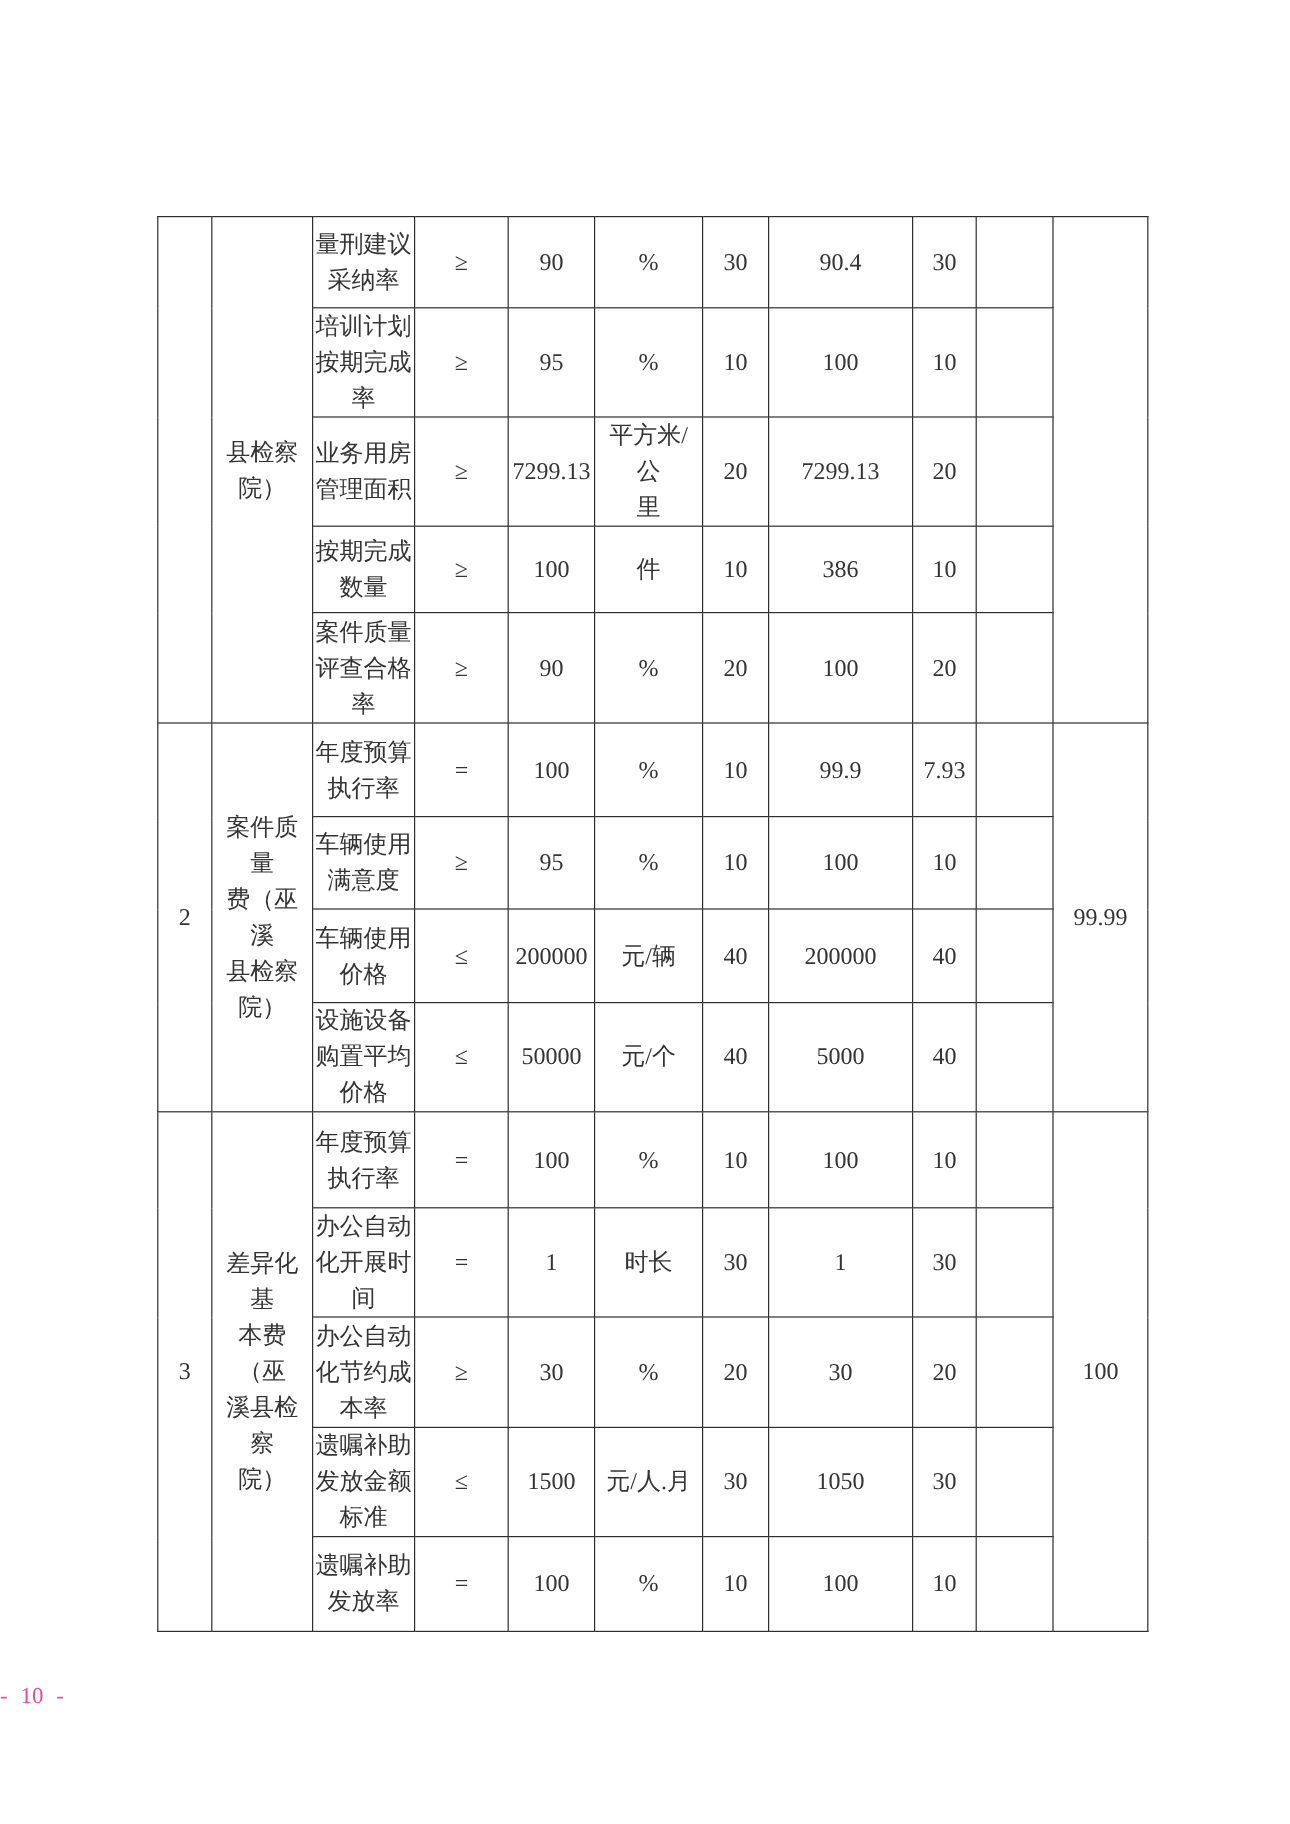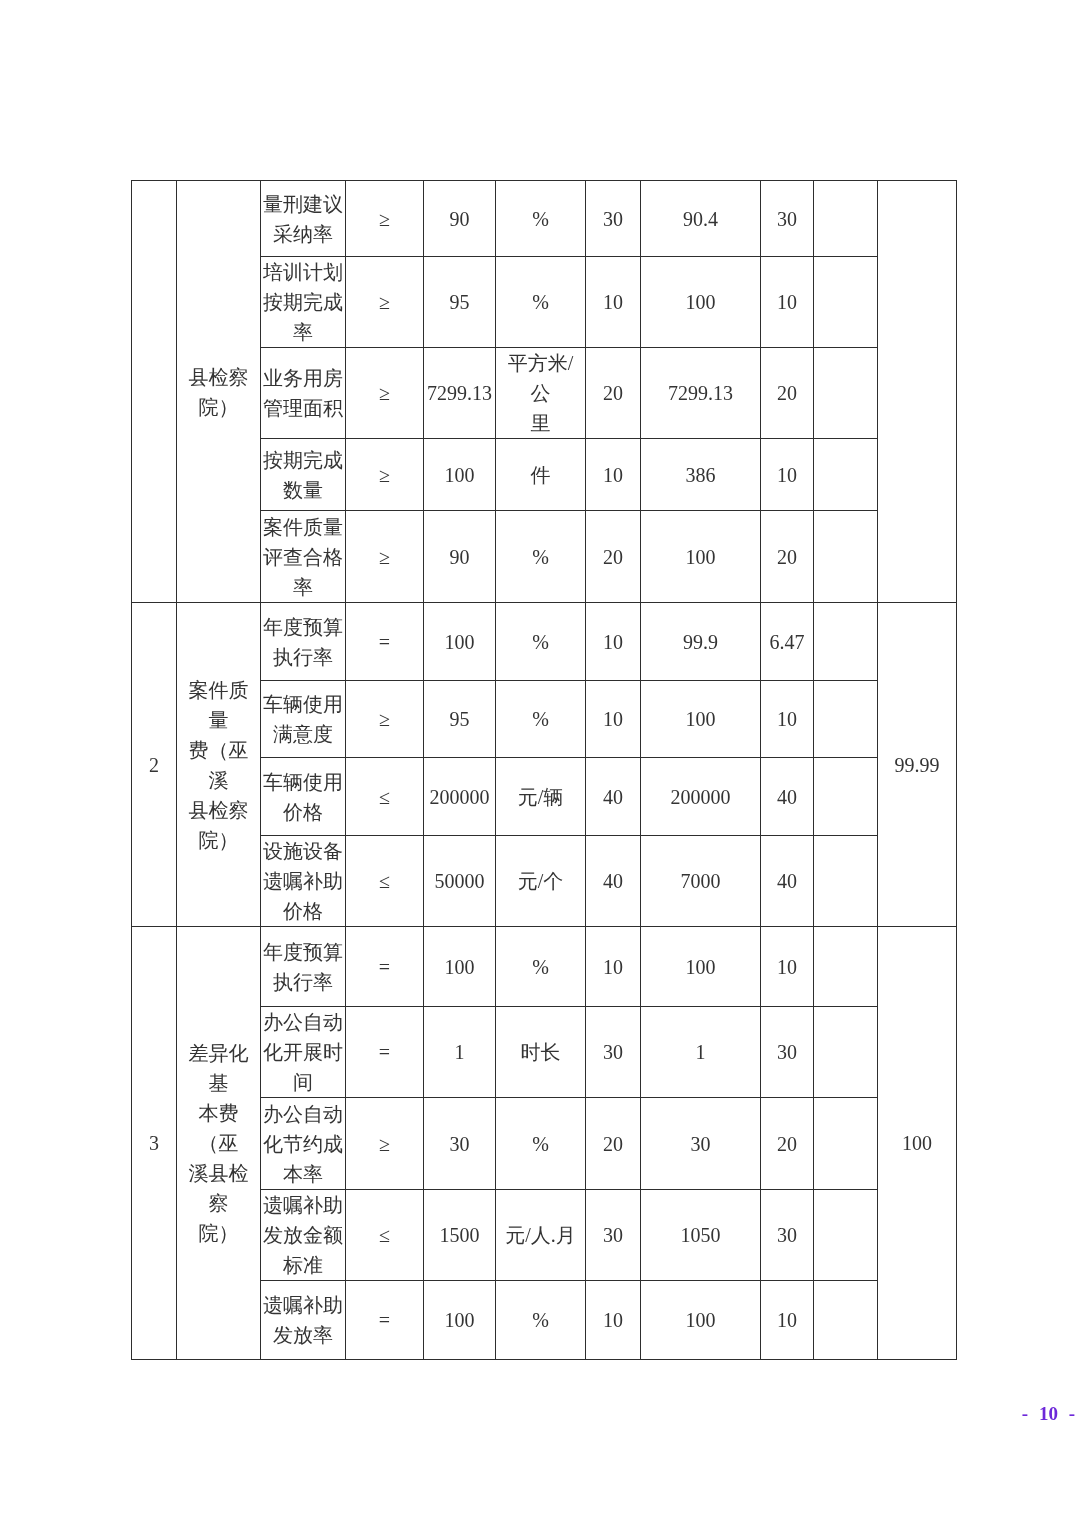--- a/index.html
+++ b/index.html
@@ -25,25 +25,24 @@
     line-height:30px;
     white-space:pre-line;
     padding:0 2px;
     overflow:hidden;
   }
   td.v-top { vertical-align:top; padding-top:8px; }
   td.op { font-size:21px; }
   .pageno {
     position:absolute;
     left:0; top:1403px; width:100%;
-    text-align:right;
+    text-align:left;
     font-size:19px;
-    color:#6d28d9;
+    color:#ec4899;
     word-spacing:6px;
-    font-weight:bold;
   }
 </style>
 </head>
 <body>
 
 <div class="page">
 
   <table class="eval">
     <colgroup>
       <col style="width:45px">
@@ -129,21 +128,21 @@
 费（巫溪
 县检察
 院）</td>
       <td>年度预算
 执行率</td>
       <td class="op">=</td>
       <td>100</td>
       <td>%</td>
       <td>10</td>
       <td>99.9</td>
-      <td>6.47</td>
+      <td>7.93</td>
       <td></td>
       <td rowspan="4">99.99</td>
     </tr>
     <tr style="height:77px">
       <td>车辆使用
 满意度</td>
       <td class="op">≥</td>
       <td>95</td>
       <td>%</td>
       <td>10</td>
@@ -157,27 +156,27 @@
       <td class="op">≤</td>
       <td>200000</td>
       <td>元/辆</td>
       <td>40</td>
       <td>200000</td>
       <td>40</td>
       <td></td>
     </tr>
     <tr style="height:91px">
       <td>设施设备
-遗嘱补助
+购置平均
 价格</td>
       <td class="op">≤</td>
       <td>50000</td>
       <td>元/个</td>
       <td>40</td>
-      <td>7000</td>
+      <td>5000</td>
       <td>40</td>
       <td></td>
     </tr>
 
     <tr style="height:80px">
       <td rowspan="5">3</td>
       <td rowspan="5">差异化基
 本费（巫
 溪县检察
 院）</td>

